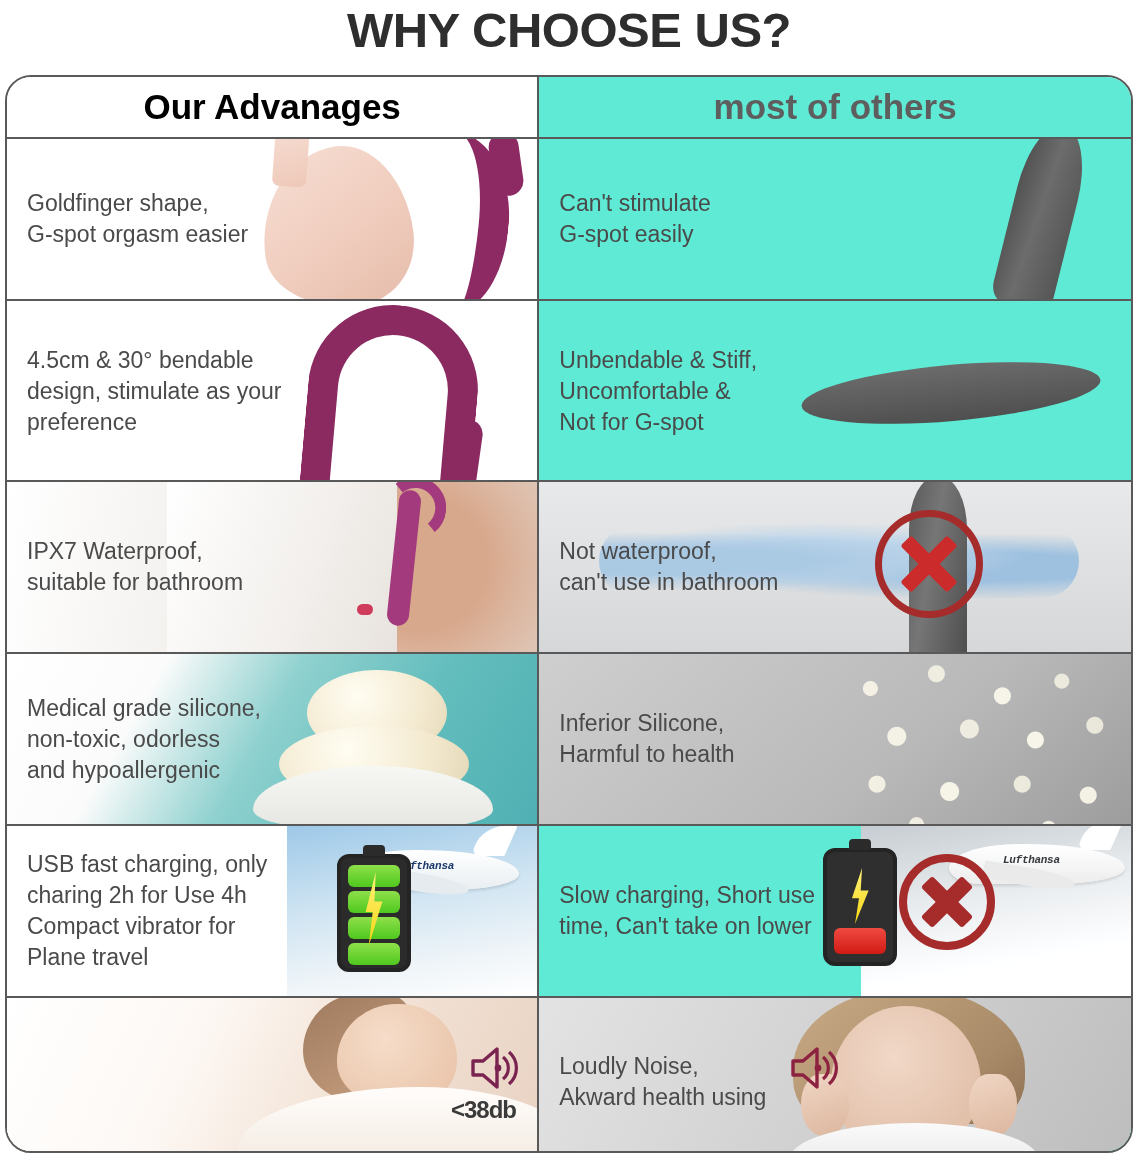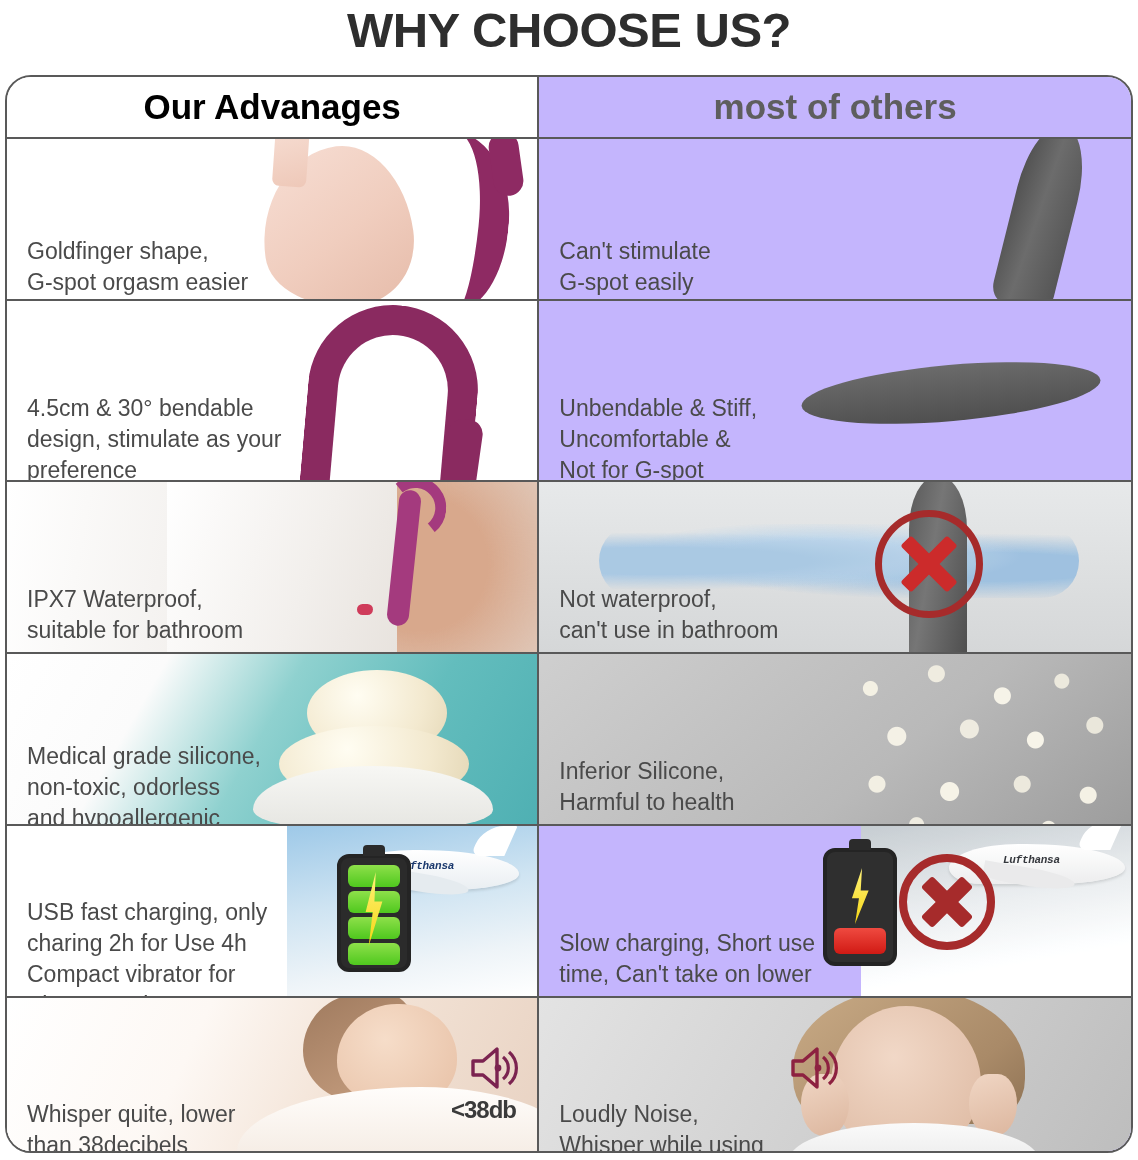--- a/index.html
+++ b/index.html
@@ -34,21 +34,21 @@
     background: #ffffff;
   }
   .row { position: relative; width: 100%; display: flex; }
   .row + .row { border-top: 2px solid #595959; }
 
   .cell {
     position: relative;
     overflow: hidden;
   }
   .cell.left  { width: 563px; border-right: 2px solid #595959; background: #ffffff; }
-  .cell.right { width: 626px; background: #c4b5fd; }
+  .cell.right { width: 626px; background: #5eead4; }
 
   
   .hdr-row .cell { height: 60px; }
   .hdr-text {
     position: absolute; left: 0; right: 0; top: 50%;
     transform: translateY(-50%);
     text-align: center;
     font-size: 35px;
     font-weight: 700;
   }
@@ -58,21 +58,21 @@
   
   .cap {
     position: absolute;
     left: 20px;
     z-index: 6;
     font-size: 23px;
     line-height: 31px;
     color: #4a4a4a;
     white-space: pre-line;
   }
-  .cap.mid { top: 50%; transform: translateY(-50%); margin-top: 48px; }
+  .cap.mid { top: 50%; transform: translateY(-50%); }
 
   
   .art { position: absolute; inset: 0; z-index: 1; font-family: Liberation Mono, monospace; }
 
   
   .r1 .cell { height: 160px; }
   .hand {
     position: absolute; right: 125px; bottom: -8px;
     width: 150px; height: 160px;
     background: linear-gradient(150deg,#f7ded4 0%, #f0cdbe 55%, #e6bcaa 100%);
@@ -493,39 +493,37 @@
         </div>
         <div class="spk" style="left:460px; top:46px;">
           <svg width="60" height="48" viewBox="0 0 60 48">
             <path d="M6 17 h10 L30 5 v38 L16 31 H6 z" fill="none" stroke="#7b2350" stroke-width="3.4" stroke-linejoin="round"></path>
             <path d="M36 13 a14 14 0 0 1 0 22" fill="none" stroke="#7b2350" stroke-width="3.2"></path>
             <path d="M42 8 a21 21 0 0 1 0 32" fill="none" stroke="#7b2350" stroke-width="3.2"></path>
             <circle cx="31" cy="24" r="3.4" fill="#7b2350"></circle>
           </svg>
         </div>
         <div class="db-label" style="left:444px; top:98px;">&lt;38db</div>
-        <div class="cap mid">Whisper quite, lower
-than 38decibels</div>
       </div>
       <div class="cell right">
         <div class="art">
           <div class="annoy-bg"></div>
           <div class="annoy-hair"></div>
           <div class="annoy-head"></div>
           <div class="annoy-hand-l"></div>
           <div class="annoy-hand-r"></div>
           <div class="annoy-shirt"></div>
         </div>
         <div class="spk" style="left:248px; top:46px;">
           <svg width="60" height="48" viewBox="0 0 60 48">
             <path d="M6 17 h10 L30 5 v38 L16 31 H6 z" fill="none" stroke="#8d2140" stroke-width="3.4" stroke-linejoin="round"></path>
             <path d="M36 13 a14 14 0 0 1 0 22" fill="none" stroke="#8d2140" stroke-width="3.2"></path>
             <path d="M42 8 a21 21 0 0 1 0 32" fill="none" stroke="#8d2140" stroke-width="3.2"></path>
             <circle cx="31" cy="24" r="3.4" fill="#8d2140"></circle>
           </svg>
         </div>
         <div class="cap mid">Loudly Noise,
-Whisper while using</div>
+Akward health using</div>
       </div>
     </div>
 
   </div>
 </div>
 
 </body></html>

